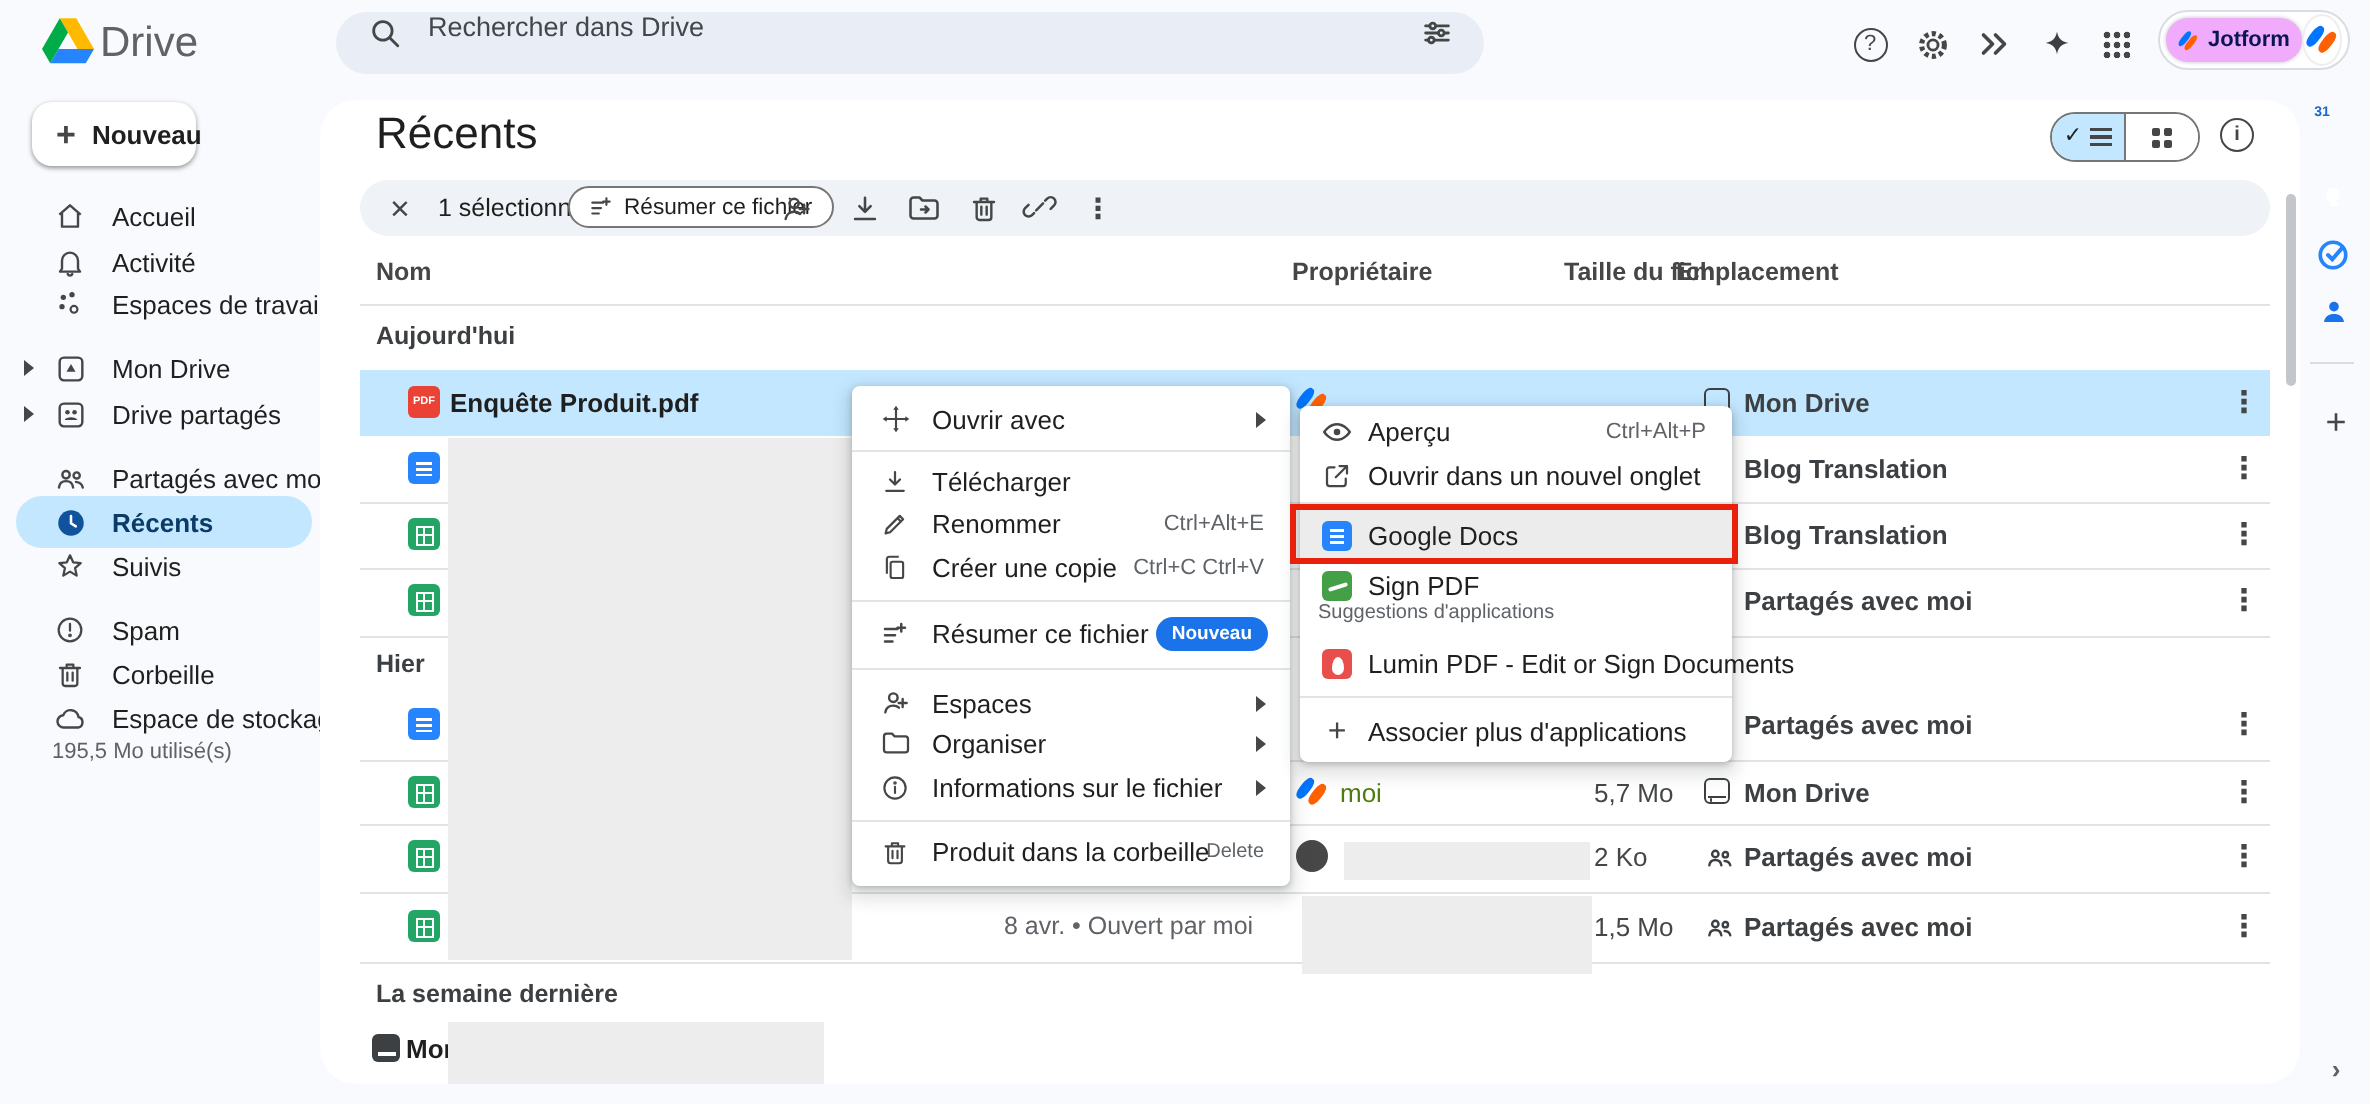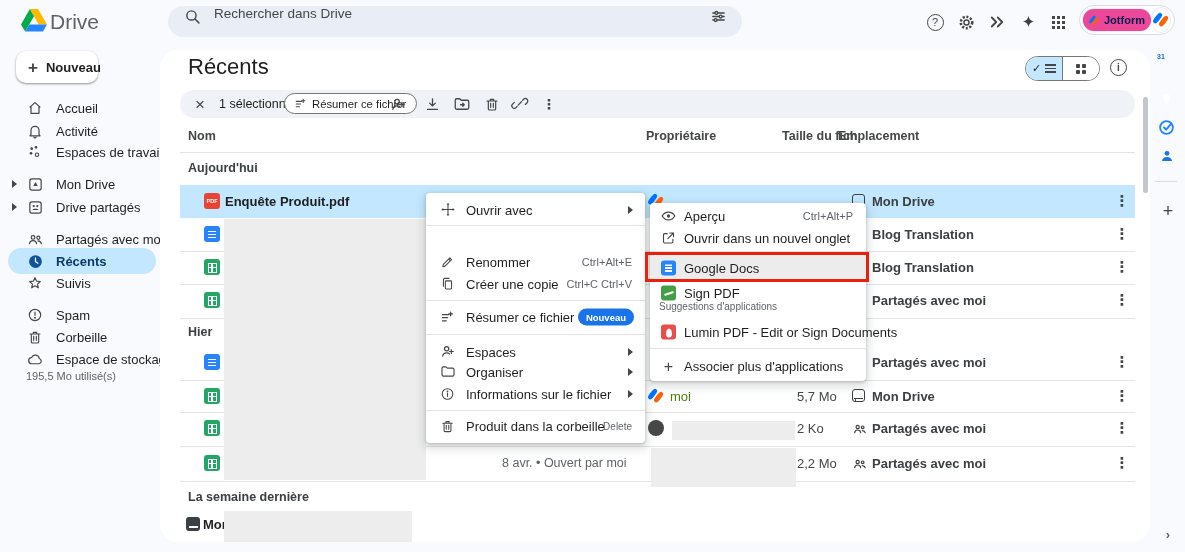--- a/index.html
+++ b/index.html
@@ -8,21 +8,21 @@
   .abs{position:absolute}
   .ic{display:flex;align-items:center;justify-content:center}
   svg{display:block}
 
   
   .appname{font-size:21px;color:#5f6368}
   .searchbar{left:168px;top:6px;width:574px;height:31px;border-radius:16px;background:#e9eef6;display:flex;align-items:flex-start}
   .searchtext{font-size:13.5px;color:#44474a;margin-left:12px;flex:1}
   .tbico{width:22px;height:22px;color:#444746}
   .acct{left:1079px;top:5px;width:96px;height:30px;background:#fff;border:1px solid #d9dde2;border-radius:16px;display:flex;align-items:center;padding:0 3px;box-sizing:border-box}
-  .acct-chip{display:flex;align-items:center;gap:4px;background:#ec4899;border-radius:11px;height:22px;padding:0 6px;box-shadow:0 0 2px rgba(0,0,0,.25)}
+  .acct-chip{display:flex;align-items:center;gap:4px;background:#f0abfc;border-radius:11px;height:22px;padding:0 6px;box-shadow:0 0 2px rgba(0,0,0,.25)}
   .acct-chip span{font-size:11px;font-weight:bold;color:#0a1551}
   .jfm{position:relative;display:block}
   .jfm::before,.jfm::after{content:"";position:absolute;border-radius:40%}
   .jfm::before{width:30%;height:78%;background:#0075ff;left:14%;top:2%;transform:rotate(38deg)}
   .jfm::after{width:30%;height:78%;background:#ff6100;left:48%;top:20%;transform:rotate(38deg)}
   .avatar{width:24px;height:24px;border-radius:50%;background:#fff;border:1px solid #eee;margin-left:auto;display:flex;align-items:center;justify-content:center}
 
   
   .newbtn{left:16px;top:51px;width:82px;height:32px;background:#fff;border-radius:10px;box-shadow:0 1px 2px rgba(0,0,0,.3),0 1px 3px rgba(0,0,0,.15);display:flex;align-items:center;gap:8px;padding-left:12px;box-sizing:border-box}
   .newbtn .pl{font-size:17px;color:#444746;font-weight:bold;line-height:1}
@@ -463,21 +463,21 @@
           <path d="M4 17.5c.4-2.8 2.3-4 4.5-4s4.1 1.2 4.5 4M15.5 14.3c2 .2 3.8 1.4 4.2 3.2"></path>
         </svg>
       </span>
     <span class="lname">Partagés avec moi</span>
     <span class="dots">⋮</span>
   </div>
 
   <div class="abs row" style="top:447px;height:33px">
     <span class="fic chip chip-sheets"></span>
     <span class="opened">8 avr. • Ouvert par moi</span>
-    <span class="fsize">2,2 Mo</span>
+    <span class="fsize">1,5 Mo</span>
     <span class="lic">
         <svg width="16" height="16" viewBox="0 0 24 24" fill="none" stroke="#3c4043" stroke-width="1.8" stroke-linecap="round">
           <circle cx="8.5" cy="9" r="2.4"></circle>
           <circle cx="16" cy="9.5" r="2"></circle>
           <path d="M4 17.5c.4-2.8 2.3-4 4.5-4s4.1 1.2 4.5 4M15.5 14.3c2 .2 3.8 1.4 4.2 3.2"></path>
         </svg>
       </span>
     <span class="lname">Partagés avec moi</span>
     <span class="dots">⋮</span>
   </div>
@@ -512,20 +512,28 @@
       <span class="mico">
           <svg width="16" height="16" viewBox="0 0 24 24">
             <path d="M12 4.2v15.6M4.2 12h15.6" fill="none" stroke="#444746" stroke-width="1.6"></path>
             <path d="M12 2l2.1 3h-4.2zM12 22l2.1-3h-4.2zM2 12l3-2.1v4.2zM22 12l-3-2.1v4.2z" fill="#444746"></path>
           </svg>
         </span>
       <span class="mlab">Ouvrir avec</span>
       <span class="marrow tri"></span>
     </div>
     <div class="mdiv" style="top:32px"></div>
+    <div class="mitem" style="top:37px;height:21px">
+      <span class="mico">
+          <svg width="15" height="15" viewBox="0 0 24 24" fill="none" stroke="#444746" stroke-width="1.8" stroke-linecap="round" stroke-linejoin="round">
+            <path d="M12 4v10m0 0l-4-4m4 4l4-4M5 19h14"></path>
+          </svg>
+        </span>
+      <span class="mlab">Télécharger</span>
+    </div>
     <div class="mitem" style="top:58px;height:21px">
       <span class="mico">
           <svg width="15" height="15" viewBox="0 0 24 24" fill="none" stroke="#444746" stroke-width="1.7" stroke-linejoin="round">
             <path d="M4.5 19.5l.9-3.6L15.8 5.5l2.7 2.7L8.1 18.6l-3.6.9z"></path>
             <path d="M14 7.3l2.7 2.7"></path>
           </svg>
         </span>
       <span class="mlab">Renommer</span>
       <span class="msc">Ctrl+Alt+E</span>
     </div>

